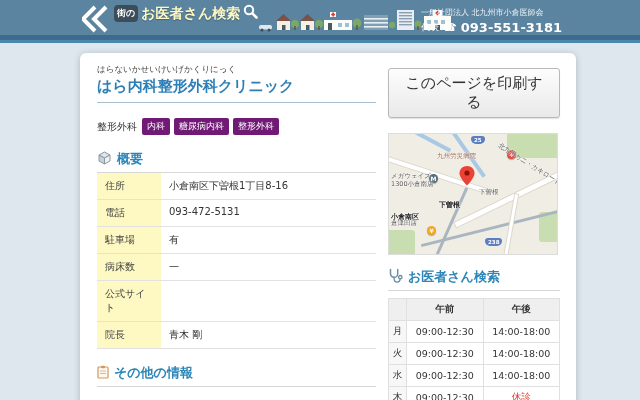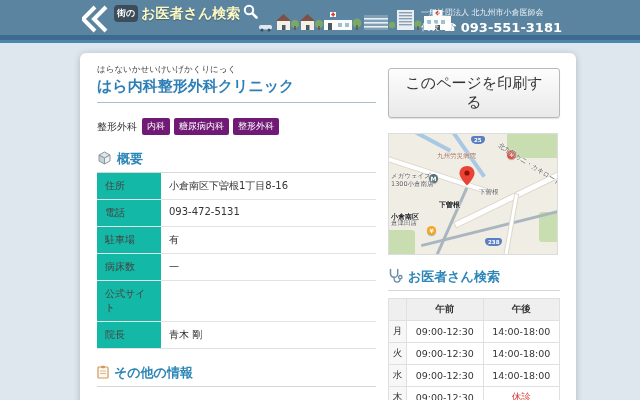--- a/index.html
+++ b/index.html
@@ -35,21 +35,21 @@
 
   .dept-row { margin-top:15px; display:flex; align-items:center; gap:5px; font-size:10px; color:#333; }
   .tags { display:flex; gap:4px; }
   .tag { background:#701a75; color:#fff; font-size:9px; padding:2px 5px; border-radius:2px; white-space:nowrap; }
   .status-row { margin-top:10px; font-size:10px; color:#333; }
 
   .section-h { margin-top:15px; display:flex; align-items:center; gap:5px; color:#2d86b8;
                font-size:13px; font-weight:bold; padding-bottom:4px; border-bottom:1px solid #d7d7d7; }
   table.info { width:100%; border-collapse:collapse; font-size:10px; color:#333; }
   table.info td { padding:6px 8px; border-bottom:1px solid #e2e2e2; vertical-align:top; }
-  table.info td.lbl { background:#14b8a6; width:64px; color:#444;margin-left:32px; }
+  table.info td.lbl { background:#fef9c3; width:64px; color:#444;margin-left:32px; }
 
   .print-wrap { text-align:right; margin:7px 0 15px; }
   .print-btn { font-family:inherit; font-size:15px; color:#333; padding:5px 9px;
                background:linear-gradient(#fdfdfd,#e9e9e9); border:1px solid #b9b9b9;
                border-radius:3px; box-shadow:0 1px 1px rgba(0,0,0,.12); cursor:pointer; }
 
   
   .map { position:relative; width:170px; height:122px; background:#f0ede4; overflow:hidden;
          border:1px solid #dcdcdc; cursor:grab; }
   .green { position:absolute; background:#c8ddb0; border-radius:3px; }

